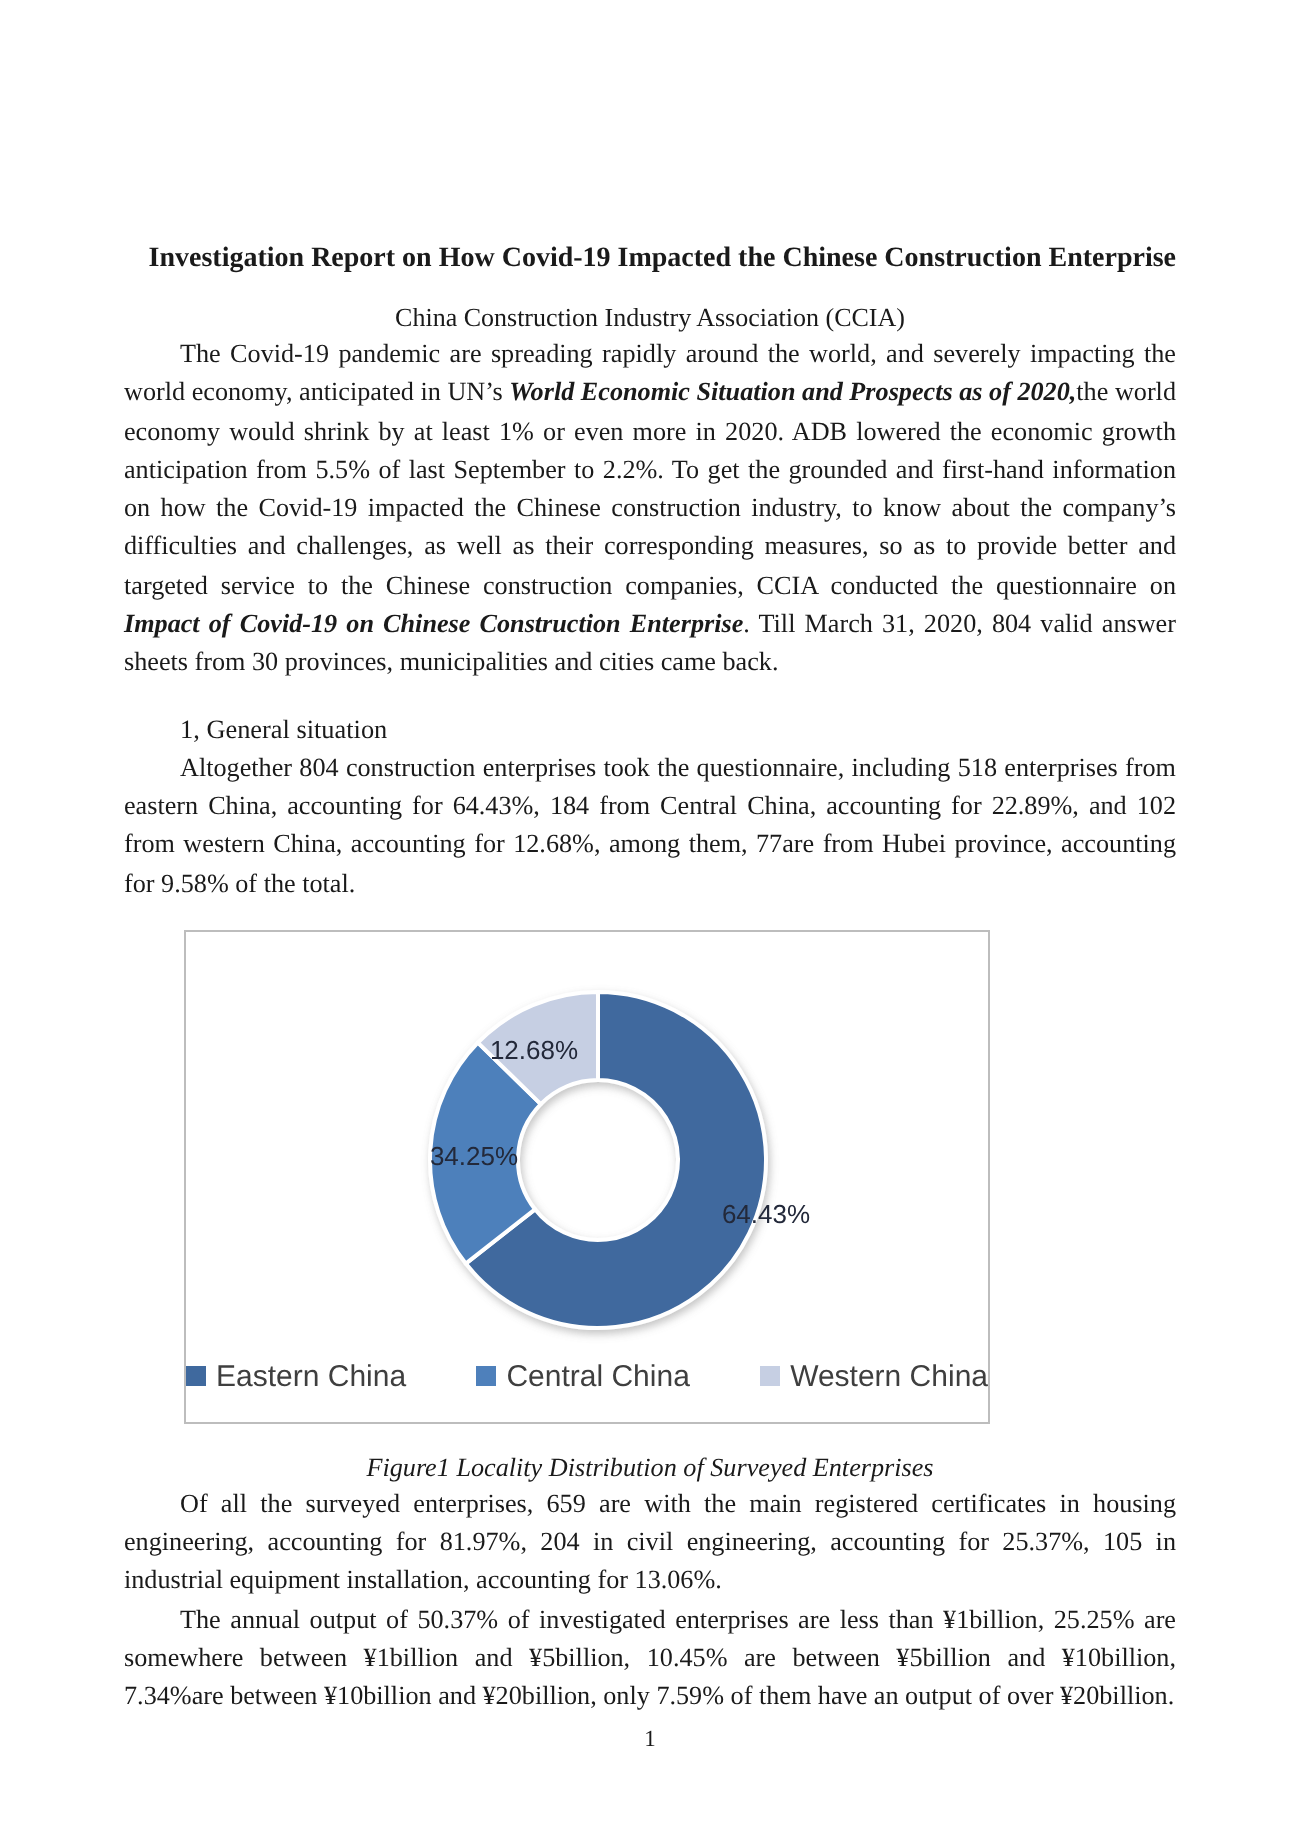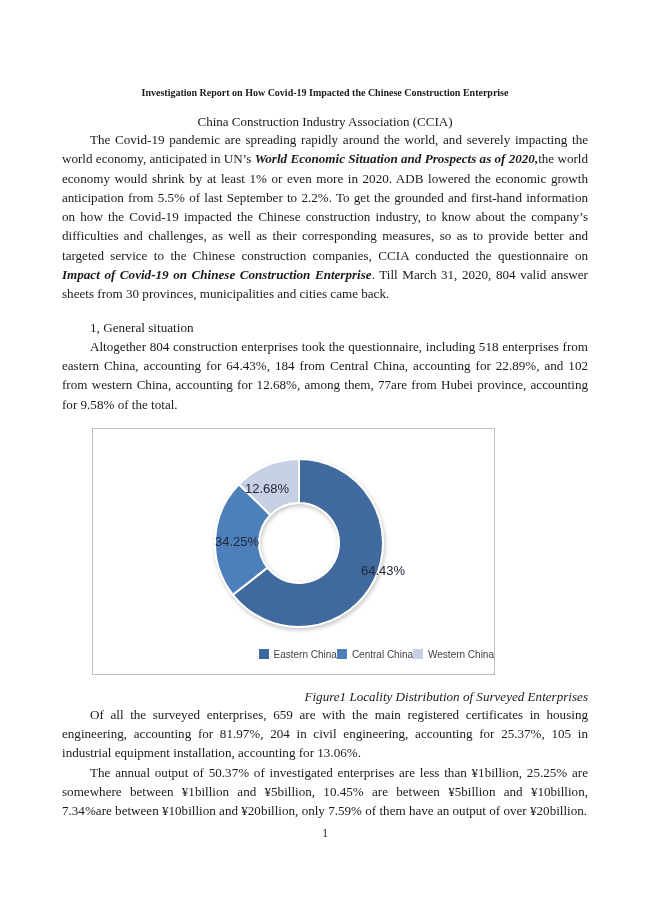--- a/index.html
+++ b/index.html
@@ -8,21 +8,21 @@
     width:650px;height:919px;
     margin:0 auto;
     background:#ffffff;
     box-sizing:border-box;
     padding:84px 62px 0 62px;
     font-family:"Liberation Serif","DejaVu Serif",serif;
     color:#1a1a1a;
     overflow:hidden;
   }
   .doc-title{
-    font-size:10px;font-weight:bold;text-align:center;line-height:17px;
+    font-size:14px;font-weight:bold;text-align:right;line-height:17px;margin-top:37px;
   }
   .doc-subtitle{
     font-size:13px;text-align:center;margin-top:13px;line-height:16px;
   }
   p.body{
     font-size:13.1px;line-height:19.3px;text-align:justify;
     text-indent:28px;margin:0;
   }
   .p-intro{margin-top:33px;}
   .section-heading{
@@ -45,29 +45,29 @@
     position:absolute;
     transform:translate(-50%,-50%);
     font-family:"Liberation Sans","DejaVu Sans",sans-serif;
     font-size:13px;color:#23293a;white-space:nowrap;
   }
   .dlabel-0{left:261px;top:141px;margin-left:29px;}
   .dlabel-1{left:144px;top:112px;}
   .dlabel-2{left:174px;top:59px;}
   .chart-legend{
     position:absolute;left:0;right:0;bottom:14px;
-    display:flex;justify-content:flex-end;align-items:center;
+    display:flex;justify-content:space-between;align-items:center;
     font-family:"Liberation Sans","DejaVu Sans",sans-serif;
-    font-size:10px;color:#3f3f3f;
+    font-size:15px;color:#3f3f3f;
   }
   .legend-item{display:flex;align-items:center;gap:5px;}
   .legend-swatch{width:10px;height:10px;display:inline-block;}
   
   .figure-caption{
-    font-size:13.1px;font-style:italic;text-align:right;
+    font-size:13.1px;font-style:italic;text-align:center;
     margin-top:13px;line-height:17px;
   }
   .p-cert{margin-top:7px;}
   .p-output{margin-top:7px;}
   .page-number{
     text-align:center;font-size:11.5px;margin-top:6px;color:#1a1a1a;
   }
 </style>
 </head>
 <body>

